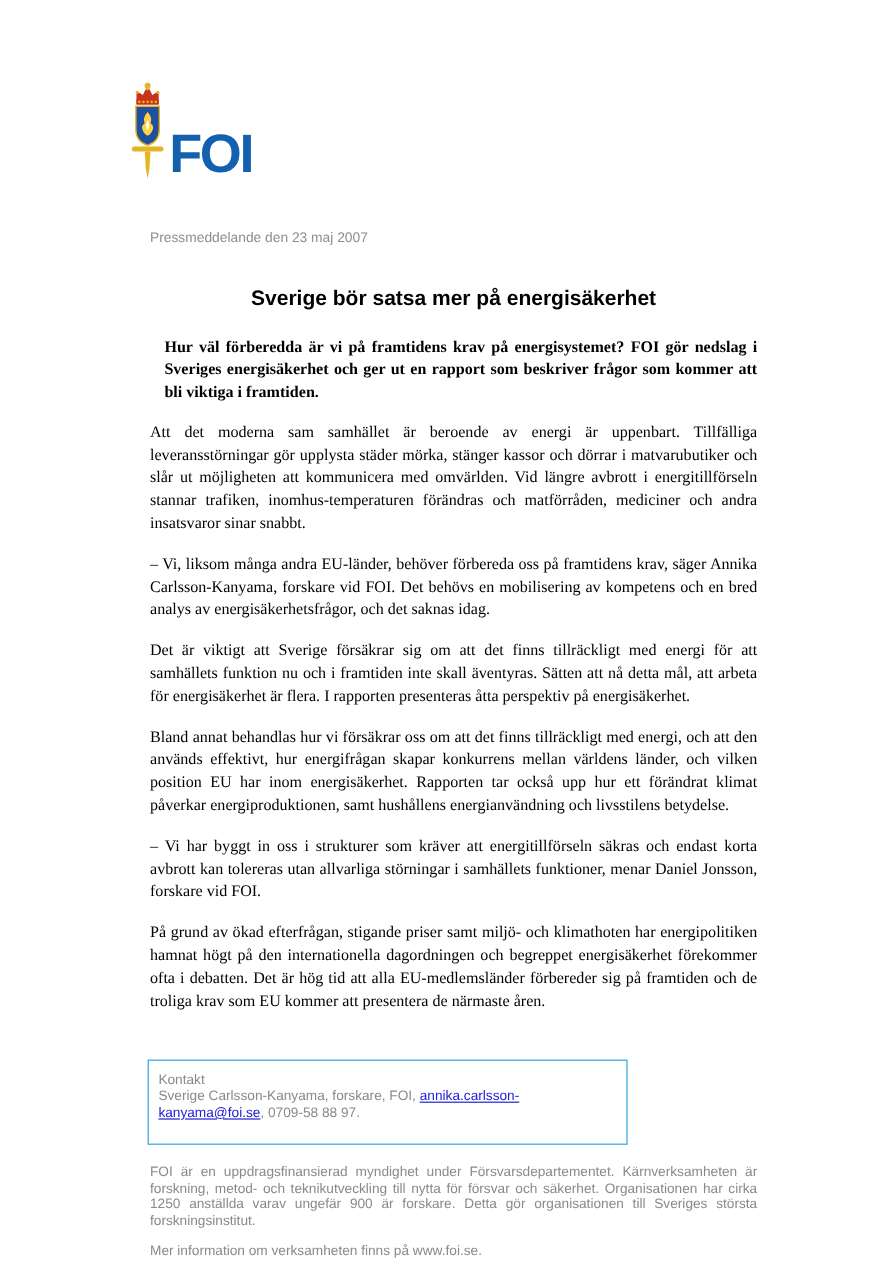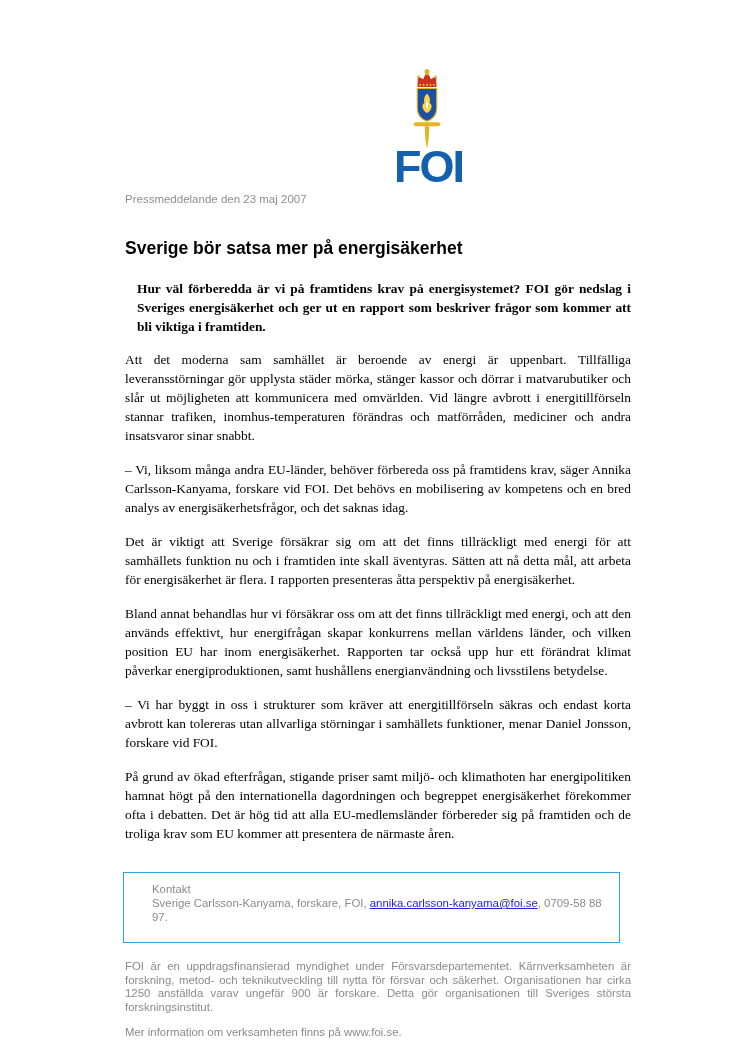--- a/index.html
+++ b/index.html
@@ -8,24 +8,23 @@
     background: #ffffff;
     font-family: "Liberation Sans", sans-serif;
     position: relative;
     overflow: hidden;
   }
   .page { width: 746px; height: 1056px; }
 
   
   .logo {
     display: flex;
-    align-items: center;
+    align-items: flex-end;
     margin: 68px 0 0 108px;
     height: 82px;
-    flex-direction: column;
   }
   .crest { width: 30px; height: 82px; display: inline-block; }
   .logo-text {
     font-weight: bold;
     font-size: 45px;
     color: #1360AE;
     letter-spacing: -2px;
     line-height: 1;
     margin-left: 3px;
     margin-top: -6px;
@@ -39,20 +38,21 @@
     font-size: 11.5px;
     color: #8e8e8e;
   }
 
   .title {
     margin: 33px 0 0 0;
     font-size: 17.5px;
     font-weight: bold;
     color: #000000;
     font-family: "Liberation Sans", sans-serif;
+    text-align: center;
   }
 
   .lead {
     margin: 20px 0 0 12px;
     font-family: "Liberation Serif", serif;
     font-weight: bold;
     font-size: 13.4px;
     line-height: 19px;
     color: #000000;
     text-align: justify;
@@ -63,25 +63,25 @@
     font-family: "Liberation Serif", serif;
     font-size: 13.4px;
     line-height: 19px;
     color: #000000;
     text-align: justify;
   }
   .body-p + .body-p { margin-top: 15px; }
 
   
   .contact-box {
-    margin-top: 29px;
-    width: 497px;
+    margin-top: 40px;
+    width: 400px;
     margin-left: -2px;
     border: 1.5px solid #2FA3DF;
-    padding: 9px 13px 18px 28px;
+    padding: 9px 13px 18px 8px;
     box-sizing: border-box;
     background: #ffffff;
   }
   .contact-label {
     font-size: 11.4px;
     color: #8a8a8a;
     line-height: 14px;
   }
   .contact-line {
     font-size: 11.4px;

